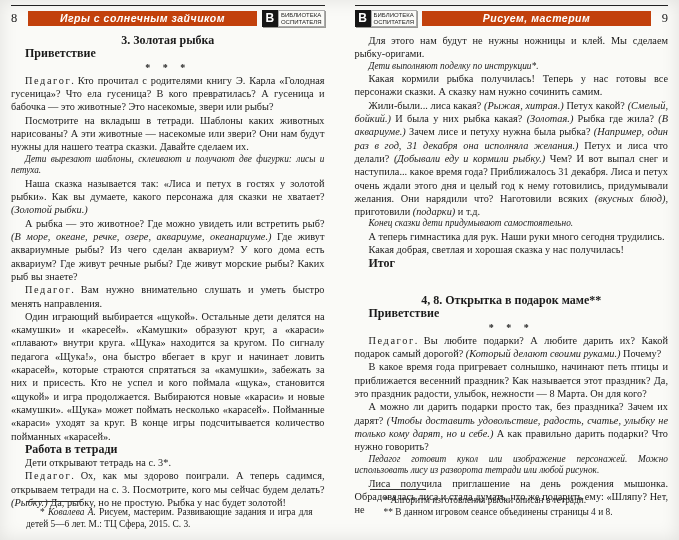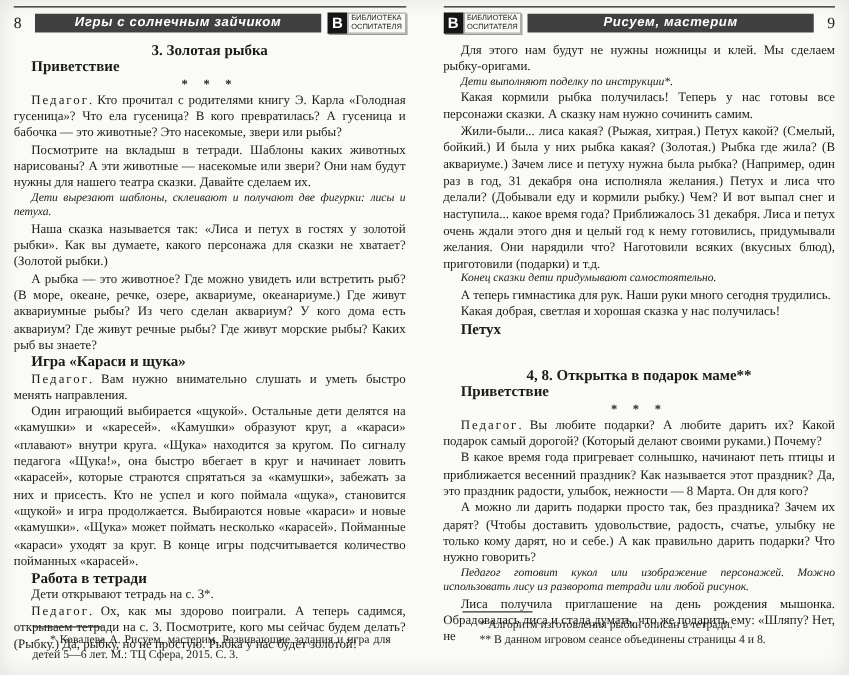--- a/index.html
+++ b/index.html
@@ -35,21 +35,21 @@
   }
   .pagenum {
     font-size:12.5px; line-height:16px;
     min-width:12px;
     font-family:"Liberation Serif", serif;
   }
   .page-left  .pagenum { text-align:left; }
   .page-right .pagenum { text-align:right; }
   .runbar {
     flex:1; height:15px; line-height:15px;
-    background:#404040; color:#fff;
+    background:#c2410c; color:#fff;
     text-align:center;
     font-family:"Liberation Sans", sans-serif;
     font-size:10.5px; font-weight:bold; font-style:italic;
     letter-spacing:0.5px;
   }
   .logo {
     display:flex; align-items:stretch;
     height:17px;
     box-shadow:1px 1px 0 #9a9a96;
   }
@@ -83,21 +83,21 @@
   .stars {
     text-align:center; letter-spacing:5px; font-weight:bold;
     font-size:10px; margin:1px 0 2px; text-indent:0 !important;
   }
   .direction {
     font-size:9.3px; line-height:11.6px;
     margin:3px 0;
     font-style:italic;
   }
   .sg-n  { }
-  .sg-i  { }
+  .sg-i  { font-style:italic; }
   .sg-sp { letter-spacing:1.6px; }
 
   
   .footnote {
     position:absolute; left:26px; right:27px; bottom:10px;
     font-size:9.4px; line-height:12px; text-align:justify;
   }
   .page-right .footnote { left:30px; right:11px; bottom:22px; }
   .fn-rule {
     width:56px; border:0; border-top:1px solid #333;
@@ -125,21 +125,20 @@
 
     <div class="body-text">
       <p class="section-title">3. Золотая рыбка</p>
       <p class="subhead">Приветствие</p>
       <p class="stars">* * *</p>
       <p><span class="sg-sp">Педагог</span><span class="sg-n">. Кто прочитал с родителями книгу Э. Карла «Голодная гусеница»? Что ела гусеница? В кого превратилась? А гусеница и бабочка — это животные? Это насекомые, звери или рыбы?</span></p>
       <p><span class="sg-n">Посмотрите на вкладыш в тетради. Шаблоны каких животных нарисованы? А эти животные — насекомые или звери? Они нам будут нужны для нашего театра сказки. Давайте сделаем их.</span></p>
       <p class="direction"><span class="sg-n">Дети вырезают шаблоны, склеивают и получают две фигурки: лисы и петуха.</span></p>
       <p><span class="sg-n">Наша сказка называется так: «Лиса и петух в гостях у золотой рыбки». Как вы думаете, какого персонажа для сказки не хватает? </span><span class="sg-i">(Золотой рыбки.)</span></p>
       <p><span class="sg-n">А рыбка — это животное? Где можно увидеть или встретить рыб? </span><span class="sg-i">(В море, океане, речке, озере, аквариуме, океанариуме.)</span><span class="sg-n"> Где живут аквариумные рыбы? Из чего сделан аквариум? У кого дома есть аквариум? Где живут речные рыбы? Где живут морские рыбы? Каких рыб вы знаете?</span></p>
-      <p class="subhead">Игра «Караси и щука»</p>
       <p><span class="sg-sp">Педагог</span><span class="sg-n">. Вам нужно внимательно слушать и уметь быстро менять направления.</span></p>
       <p><span class="sg-n">Один играющий выбирается «щукой». Остальные дети делятся на «камушки» и «каресей». «Камушки» образуют круг, а «караси» «плавают» внутри круга. «Щука» находится за кругом. По сигналу педагога «Щука!», она быстро вбегает в круг и начинает ловить «карасей», которые страются спрятаться за «камушки», забежать за них и присесть. Кто не успел и кого поймала «щука», становится «щукой» и игра продолжается. Выбираются новые «караси» и новые «камушки». «Щука» может поймать несколько «карасей». Пойманные «караси» уходят за круг. В конце игры подсчитывается количество пойманных «карасей».</span></p>
       <p class="subhead">Работа в тетради</p>
       <p><span class="sg-n">Дети открывают тетрадь на с. 3*.</span></p>
       <p><span class="sg-sp">Педагог</span><span class="sg-n">. Ох, как мы здорово поиграли. А теперь садимся, открываем тетради на с. 3. Посмотрите, кого мы сейчас будем делать? </span><span class="sg-i">(Рыбку.)</span><span class="sg-n"> Да, рыбку, но не простую. Рыбка у нас будет золотой!</span></p>
     </div>
 
     <div class="footnote">
       <hr class="fn-rule">
       <p><span class="sg-n">* </span><span class="sg-i">Ковалева А.</span><span class="sg-n"> Рисуем, мастерим. Развивающие задания и игра для детей 5—6 лет. М.: ТЦ Сфера, 2015. С. 3.</span></p>
@@ -160,21 +159,21 @@
     </div>
 
     <div class="body-text">
       <p><span class="sg-n">Для этого нам будут не нужны ножницы и клей. Мы сделаем рыбку-оригами.</span></p>
       <p class="direction"><span class="sg-n">Дети выполняют поделку по инструкции*.</span></p>
       <p><span class="sg-n">Какая кормили рыбка получилась! Теперь у нас готовы все персонажи сказки. А сказку нам нужно сочинить самим.</span></p>
       <p><span class="sg-n">Жили-были... лиса какая? </span><span class="sg-i">(Рыжая, хитрая.)</span><span class="sg-n"> Петух какой? </span><span class="sg-i">(Смелый, бойкий.)</span><span class="sg-n"> И была у них рыбка какая? </span><span class="sg-i">(Золотая.)</span><span class="sg-n"> Рыбка где жила? </span><span class="sg-i">(В аквариуме.)</span><span class="sg-n"> Зачем лисе и петуху нужна была рыбка? </span><span class="sg-i">(Например, один раз в год, 31 декабря она исполняла желания.)</span><span class="sg-n"> Петух и лиса что делали? </span><span class="sg-i">(Добывали еду и кормили рыбку.)</span><span class="sg-n"> Чем? И вот выпал снег и наступила... какое время года? Приближалось 31 декабря. Лиса и петух очень ждали этого дня и целый год к нему готовились, придумывали желания. Они нарядили что? Наготовили всяких </span><span class="sg-i">(вкусных блюд)</span><span class="sg-n">, приготовили </span><span class="sg-i">(подарки)</span><span class="sg-n"> и т.д.</span></p>
       <p class="direction"><span class="sg-n">Конец сказки дети придумывают самостоятельно.</span></p>
       <p><span class="sg-n">А теперь гимнастика для рук. Наши руки много сегодня трудились.</span></p>
       <p><span class="sg-n">Какая добрая, светлая и хорошая сказка у нас получилась!</span></p>
-      <p class="subhead">Петух</p>
+      <p class="subhead">Итог</p>
       <p class="section-title" style="margin-top:24px;">4, 8. Открытка в подарок маме**</p>
       <p class="subhead">Приветствие</p>
       <p class="stars">* * *</p>
       <p><span class="sg-sp">Педагог</span><span class="sg-n">. Вы любите подарки? А любите дарить их? Какой подарок самый дорогой? </span><span class="sg-i">(Который делают своими руками.)</span><span class="sg-n"> Почему?</span></p>
       <p><span class="sg-n">В какое время года пригревает солнышко, начинают петь птицы и приближается весенний праздник? Как называется этот праздник? Да, это праздник радости, улыбок, нежности — 8 Марта. Он для кого?</span></p>
       <p><span class="sg-n">А можно ли дарить подарки просто так, без праздника? Зачем их дарят? </span><span class="sg-i">(Чтобы доставить удовольствие, радость, счатье, улыбку не только кому дарят, но и себе.)</span><span class="sg-n"> А как правильно дарить подарки? Что нужно говорить?</span></p>
       <p class="direction"><span class="sg-n">Педагог готовит кукол или изображение персонажей. Можно использовать лису из разворота тетради или любой рисунок.</span></p>
       <p><span class="sg-n">Лиса получила приглашение на день рождения мышонка. Обрадовалась лиса и стала думать, что же подарить ему: «Шляпу? Нет, не</span></p>
     </div>
 

